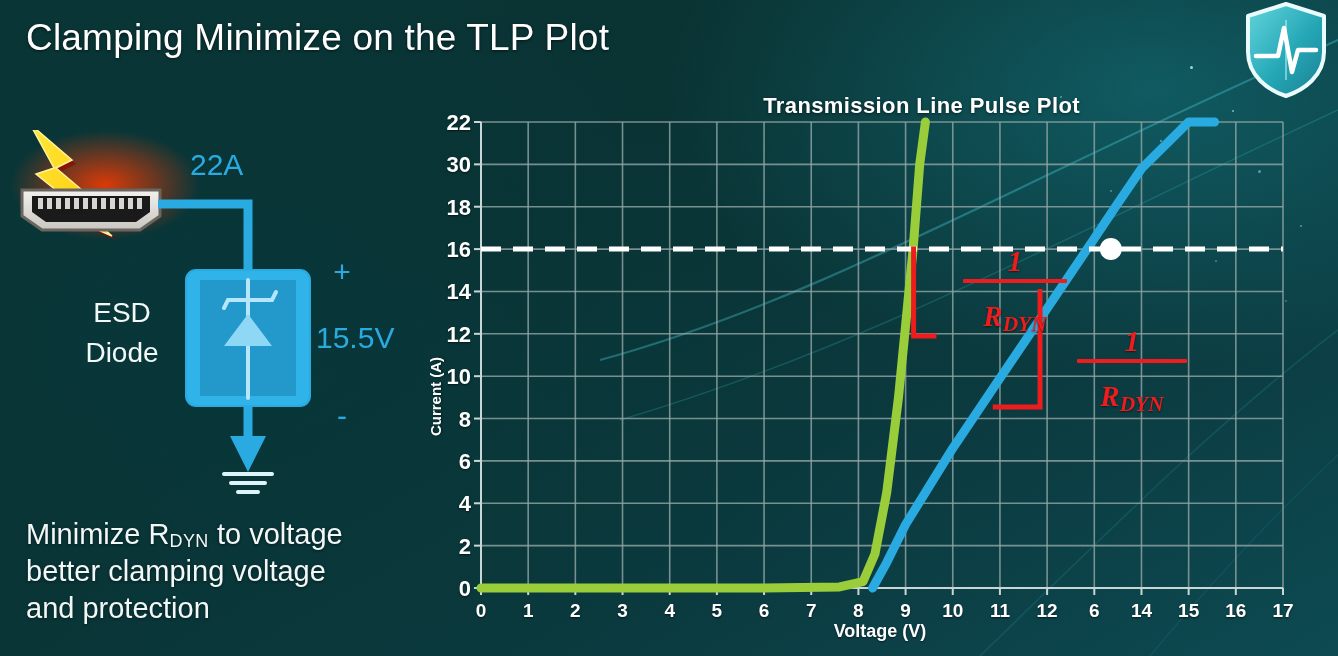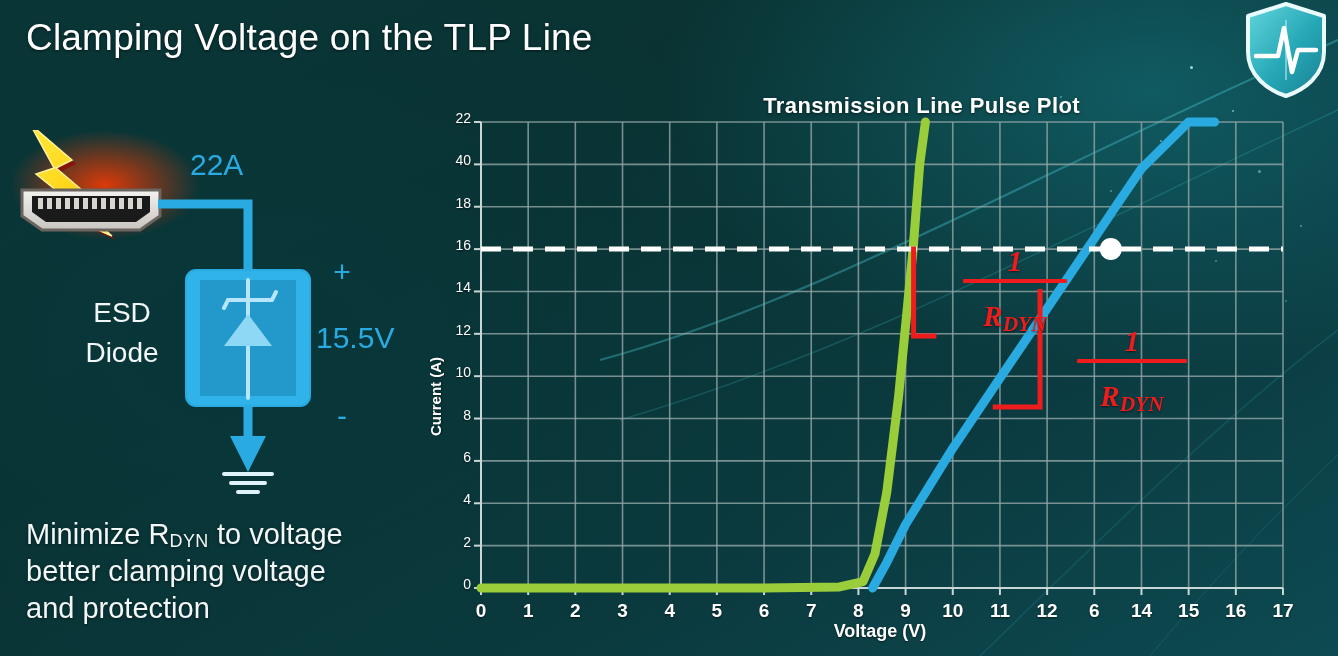--- a/index.html
+++ b/index.html
@@ -61,21 +61,21 @@
     color:#ffffff; font-size:15px; font-weight:bold;
     text-shadow:0 1px 2px rgba(0,0,0,.55);
   }
   #xlabel {
     position:absolute; left:275px; top:533px; width:400px; text-align:center;
     color:#ffffff; font-size:18px; font-weight:bold;
     text-shadow:0 1px 2px rgba(0,0,0,.55);
   }
   .ytick {
     position:absolute; right:0; width:40px; text-align:right;
-    color:#ffffff; font-size:14px; font-weight:normal;
+    color:#ffffff; font-size:22px; font-weight:bold;
     text-shadow:0 1px 2px rgba(0,0,0,.6);
   }
   .xtick {
     position:absolute; width:40px; text-align:center;
     color:#ffffff; font-size:19px; font-weight:bold;
     text-shadow:0 1px 2px rgba(0,0,0,.6);
   }
   .frac {
     position:absolute; color:#ee1c1c; text-align:center;
     font-family:"Liberation Serif", serif; font-style:italic; font-weight:bold;
@@ -102,21 +102,21 @@
     <span class="star" style="left:1232px;top:110px;width:2px;height:2px;opacity:.7"></span>
     <span class="star" style="left:1160px;top:140px;width:2px;height:2px;opacity:.6"></span>
     <span class="star" style="left:1258px;top:170px;width:3px;height:3px;opacity:.5"></span>
     <span class="star" style="left:1110px;top:190px;width:2px;height:2px;opacity:.45"></span>
     <span class="star" style="left:1300px;top:225px;width:2px;height:2px;opacity:.5"></span>
     <span class="star" style="left:1215px;top:260px;width:2px;height:2px;opacity:.4"></span>
     <span class="star" style="left:1060px;top:96px;width:2px;height:2px;opacity:.5"></span>
     <span class="star" style="left:1285px;top:300px;width:2px;height:2px;opacity:.35"></span>
   </div>
 
-  <div id="title">Clamping Voltage on the TLP Line</div>
+  <div id="title">Clamping Minimize on the TLP Plot</div>
   <svg id="logo" viewBox="0 0 92 100">
     <defs>
       <linearGradient id="shg" x1="0" y1="0" x2="1" y2="1">
         <stop offset="0%" stop-color="#63d6dd"></stop>
         <stop offset="55%" stop-color="#25a7b6"></stop>
         <stop offset="100%" stop-color="#1a7f92"></stop>
       </linearGradient>
     </defs>
     <path d="M46 4 L84 16 L84 52 C84 76 64 90 46 96 C28 90 8 76 8 52 L8 16 Z" fill="url(#shg)" stroke="#eafbfd" stroke-width="4" stroke-linejoin="round"></path>
     <path d="M46 20 L46 80" stroke="#bff0f5" stroke-width="2" opacity=".55"></path>
@@ -211,21 +211,21 @@
         <div class="ytick" style="top: 488px; right: 867px;">0</div>
         <div class="ytick" style="top: 445.636px; right: 867px;">2</div>
         <div class="ytick" style="top: 403.273px; right: 867px;">4</div>
         <div class="ytick" style="top: 360.909px; right: 867px;">6</div>
         <div class="ytick" style="top: 318.545px; right: 867px;">8</div>
         <div class="ytick" style="top: 276.182px; right: 867px;">10</div>
         <div class="ytick" style="top: 233.818px; right: 867px;">12</div>
         <div class="ytick" style="top: 191.455px; right: 867px;">14</div>
         <div class="ytick" style="top: 149.091px; right: 867px;">16</div>
         <div class="ytick" style="top: 106.727px; right: 867px;">18</div>
-        <div class="ytick" style="top: 64.3636px; right: 867px;">40</div>
+        <div class="ytick" style="top: 64.3636px; right: 867px;">30</div>
         <div class="ytick" style="top: 22px; right: 867px;">22</div>
       </div>
     <div id="xticks">
         <div class="xtick" style="left: 56px; top: 512px;">0</div>
         <div class="xtick" style="left: 103.176px; top: 512px;">1</div>
         <div class="xtick" style="left: 150.353px; top: 512px;">2</div>
         <div class="xtick" style="left: 197.529px; top: 512px;">3</div>
         <div class="xtick" style="left: 244.706px; top: 512px;">4</div>
         <div class="xtick" style="left: 291.882px; top: 512px;">5</div>
         <div class="xtick" style="left: 339.059px; top: 512px;">6</div>

